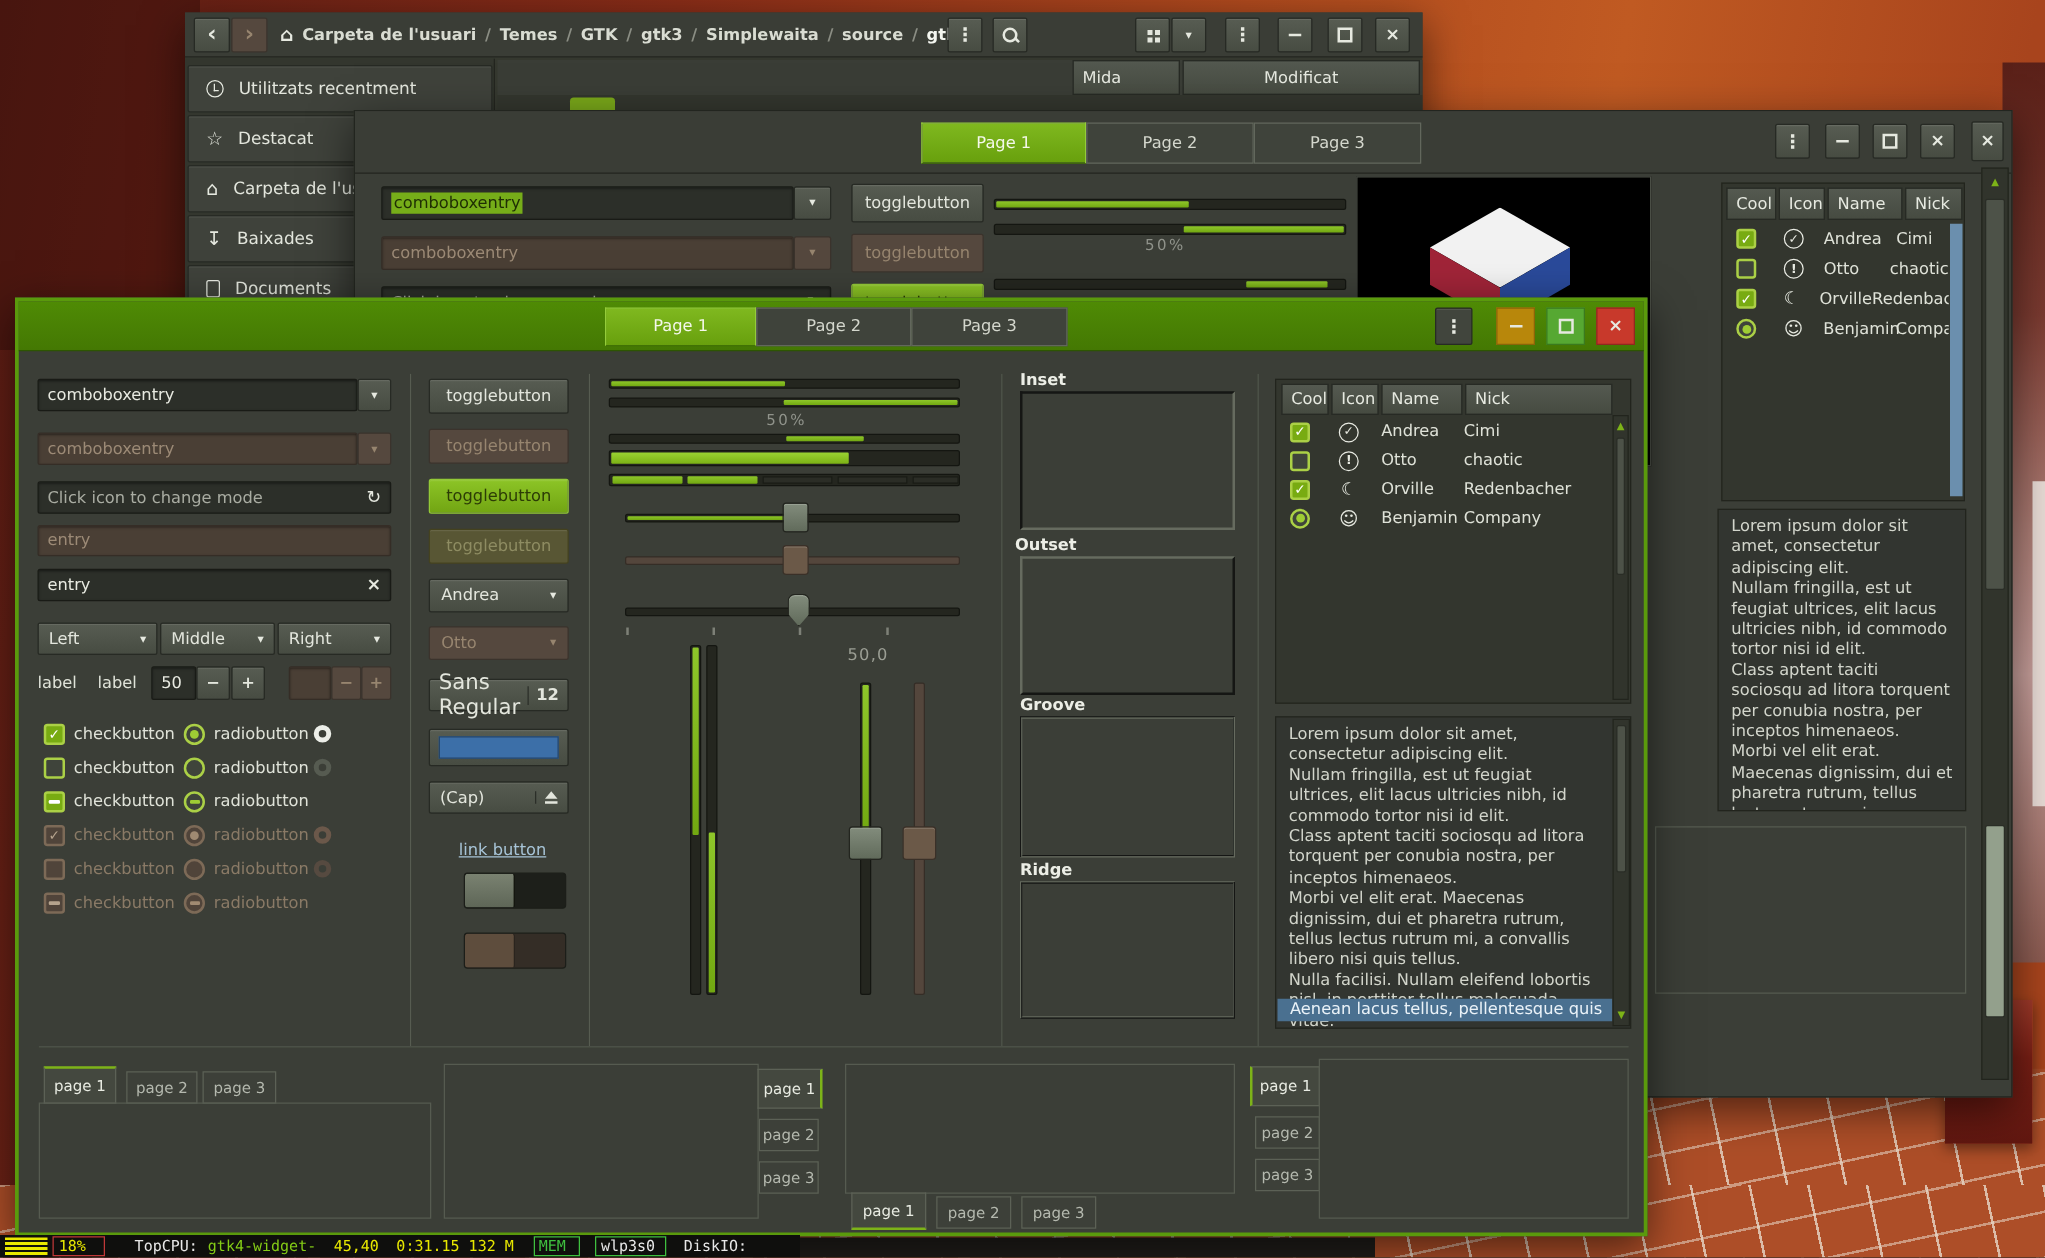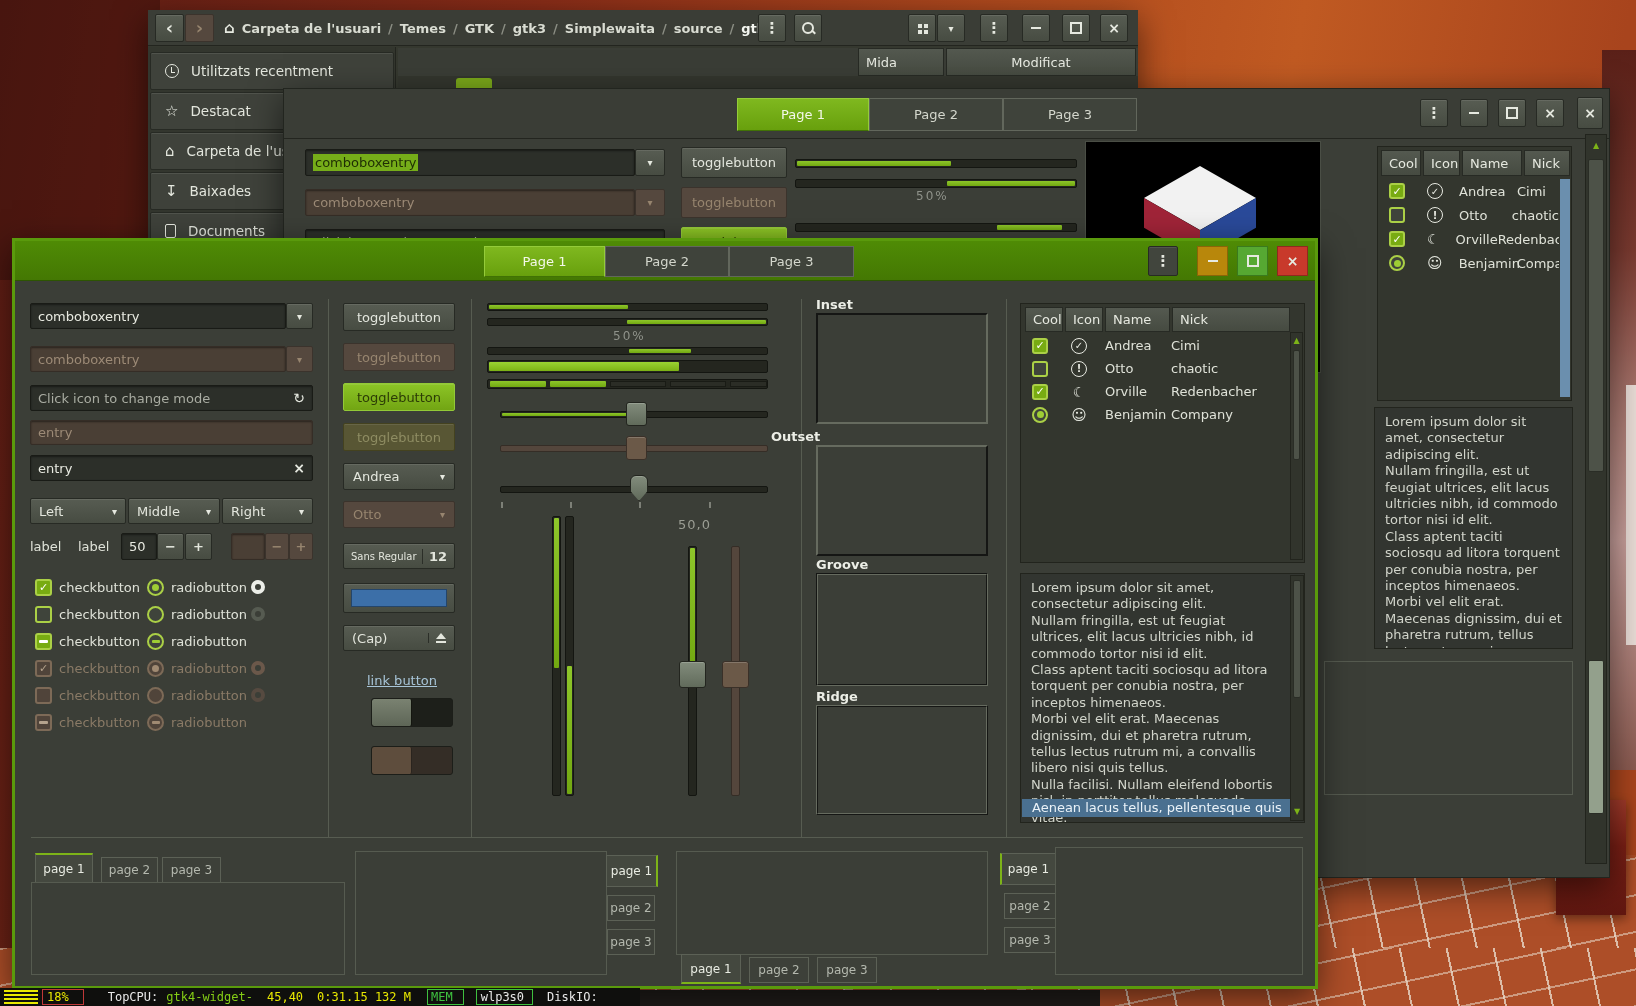--- a/index.html
+++ b/index.html
@@ -460,21 +460,21 @@
       </div>
     <div class="btn ab" style="left:328px;top:222px;width:112px;height:27px;justify-content:space-between;padding:0 9px">
         <span>Andrea</span>
         <span class="ico i-cdn"></span>
       </div>
     <div class="btn dis ab" style="left:328px;top:260px;width:112px;height:27px;justify-content:space-between;padding:0 9px">
         <span>Otto</span>
         <span class="ico i-cdn" style="color:#97856f"></span>
       </div>
     <div class="btn ab" style="left:328px;top:302px;width:112px;height:26px;justify-content:space-between;padding:0 7px">
-        <span style="font-size:10px">Sans Regular</span>
+        <span style="font-size:17px">Sans Regular</span>
         <span style="font-weight:bold;border-left:1px solid #2b2e28;padding-left:6px">12</span>
       </div>
     <div class="btn ab" style="left:328px;top:342px;width:112px;height:30px">
         <span style="display:block;width:96px;height:18px;background:#3c6fa8;border:1px solid #24456a"></span>
       </div>
     <div class="btn ab" style="left:328px;top:384px;width:112px;height:26px;justify-content:space-between;padding:0 8px">
         <span>(Cap)</span>
         <span class="ico i-eject" style="border-left:1px solid #2b2e28;padding-left:7px"></span>
       </div>
     <a class="ab" style="left:352px;top:432px;color:#a7c4d7;font-size:13px;text-decoration:underline;cursor:pointer">link button</a>
@@ -529,21 +529,21 @@
 
     <div class="pbar" style="left:673px;top:305px;width:9px;height:250px">
         <div class="pfill" style="left:1px;right:1px;top:1px;height:119px;bottom:auto"></div>
       </div>
     <div class="sh" style="left:664px;top:420px;width:27px;height:27px"></div>
     <div class="pbar" style="left:716px;top:305px;width:9px;height:250px;background:#54463c;border-color:#352d26"></div>
     <div class="sh dis" style="left:707px;top:420px;width:27px;height:27px"></div>
 
     <div class="flabel" style="left:801px;top:56px">Inset</div>
     <div class="gframe" style="left:801px;top:72px;width:172px;height:111px;border-style:inset"></div>
-    <div class="flabel" style="left:756px;top:188px">Outset</div>
+    <div class="flabel" style="left:797px;top:188px">Outset</div>
     <div class="gframe" style="left:801px;top:204px;width:172px;height:111px;border-style:outset"></div>
     <div class="flabel" style="left:801px;top:316px">Groove</div>
     <div class="gframe" style="left:801px;top:332px;width:172px;height:113px;border-style:groove"></div>
     <div class="flabel" style="left:801px;top:448px">Ridge</div>
     <div class="gframe" style="left:801px;top:464px;width:172px;height:110px;border-style:ridge"></div>
 
     <div class="tvbox" style="left:1005px;top:62px;width:285px;height:260px">
       <div class="tvh" style="left:4px;top:3px;width:38px;height:25px">
           <span>Cool</span>
         </div>

